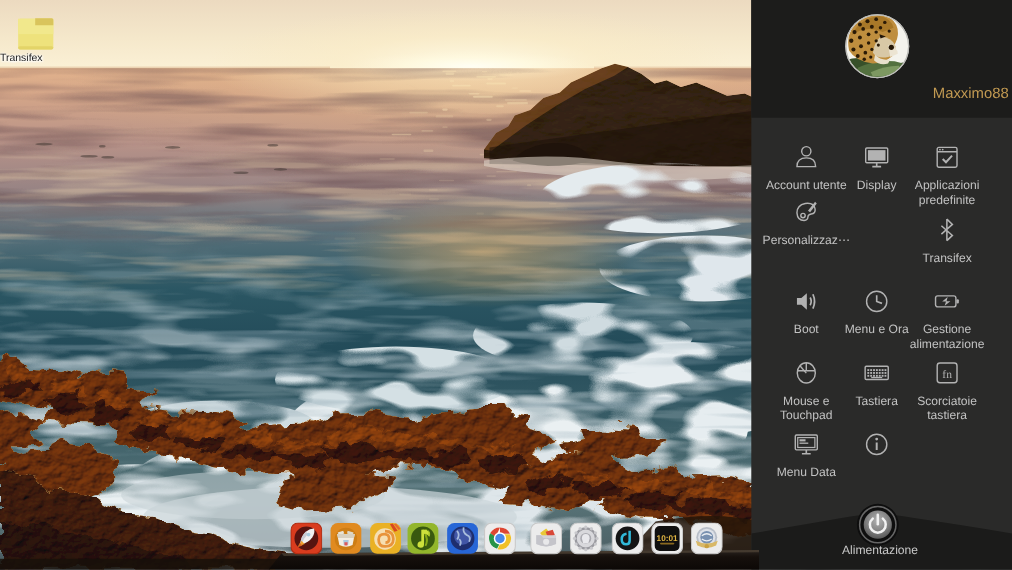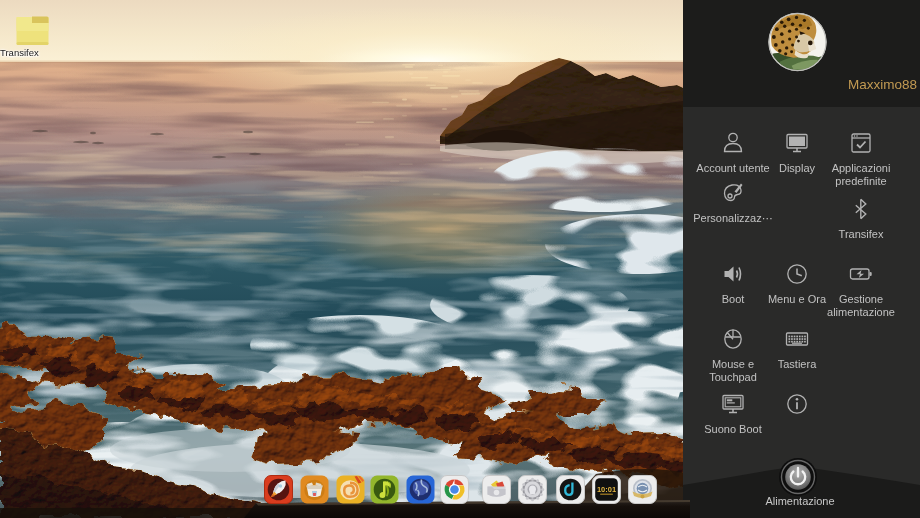--- a/index.html
+++ b/index.html
@@ -413,27 +413,31 @@
         <rect x="20.1" y="12.2" width="1.7" height="1.7" fill="#b2b2b2" stroke="none"></rect>
         <rect x="4.5" y="14.8" width="1.7" height="1.7" fill="#b2b2b2" stroke="none"></rect>
         <rect x="7.1" y="14.8" width="1.7" height="1.7" fill="#b2b2b2" stroke="none"></rect>
         <rect x="9.7" y="14.8" width="1.7" height="1.7" fill="#b2b2b2" stroke="none"></rect>
         <rect x="12.299999999999999" y="14.8" width="1.7" height="1.7" fill="#b2b2b2" stroke="none"></rect>
         <rect x="14.899999999999999" y="14.8" width="1.7" height="1.7" fill="#b2b2b2" stroke="none"></rect>
         <rect x="17.5" y="14.8" width="1.7" height="1.7" fill="#b2b2b2" stroke="none"></rect>
         <rect x="20.1" y="14.8" width="1.7" height="1.7" fill="#b2b2b2" stroke="none"></rect>
         <rect x="8" y="16.6" width="10" height="1.2" fill="#b2b2b2" stroke="none"></rect>
       </svg><div class="lb">Tastiera</div></div>
+<div class="cell" style="left:813px;top:326px"><svg width="26" height="26" viewBox="0 0 26 26" fill="none" stroke="#b2b2b2" stroke-width="1.3" style="display:inline-block">
+        <rect x="4" y="4" width="18" height="18" rx="2.5"></rect>
+        <text x="13" y="17.2" font-size="10.5" fill="#b2b2b2" stroke="none" text-anchor="middle" font-family="Liberation Serif">fn</text>
+      </svg><div class="lb">Scorciatoie<br>tastiera</div></div>
 <div class="cell" style="left:685px;top:391px"><svg width="26" height="26" viewBox="0 0 26 26" fill="none" stroke="#b2b2b2" stroke-width="1.3" style="display:inline-block">
         <rect x="3" y="4.5" width="20" height="13.5" rx="1"></rect>
         <rect x="5.2" y="6.8" width="15.6" height="9" fill="none" stroke-width="1.1"></rect>
         <rect x="6.8" y="8.3" width="5.5" height="2" fill="#b2b2b2" stroke="none"></rect>
         <rect x="6.8" y="11.3" width="8" height="1.2" fill="#b2b2b2" stroke="none"></rect>
         <path d="M13,18 L13,21 M9,21.5 L17,21.5" stroke-width="1.5"></path>
-      </svg><div class="lb">Suono Boot</div></div>
+      </svg><div class="lb">Menu Data</div></div>
 <div class="cell" style="left:749px;top:391px"><svg width="26" height="26" viewBox="0 0 26 26" fill="none" stroke="#b2b2b2" stroke-width="1.3" style="display:inline-block">
         <circle cx="13" cy="13" r="9.2"></circle>
         <circle cx="13" cy="8.2" r="1.3" fill="#b2b2b2" stroke="none"></circle>
         <path d="M13,11.2 L13,18.2" stroke-width="1.8"></path>
       </svg></div>
 <svg class="abs" style="left:683px;top:438px" width="237" height="80" viewBox="0 0 237 80">
  <defs>
  <radialGradient id="pbtn" cx="0.5" cy="0.35" r="0.75">
   <stop offset="0" stop-color="#b2b2b2"></stop>
           <stop offset="0.55" stop-color="#7e7e7e"></stop>

